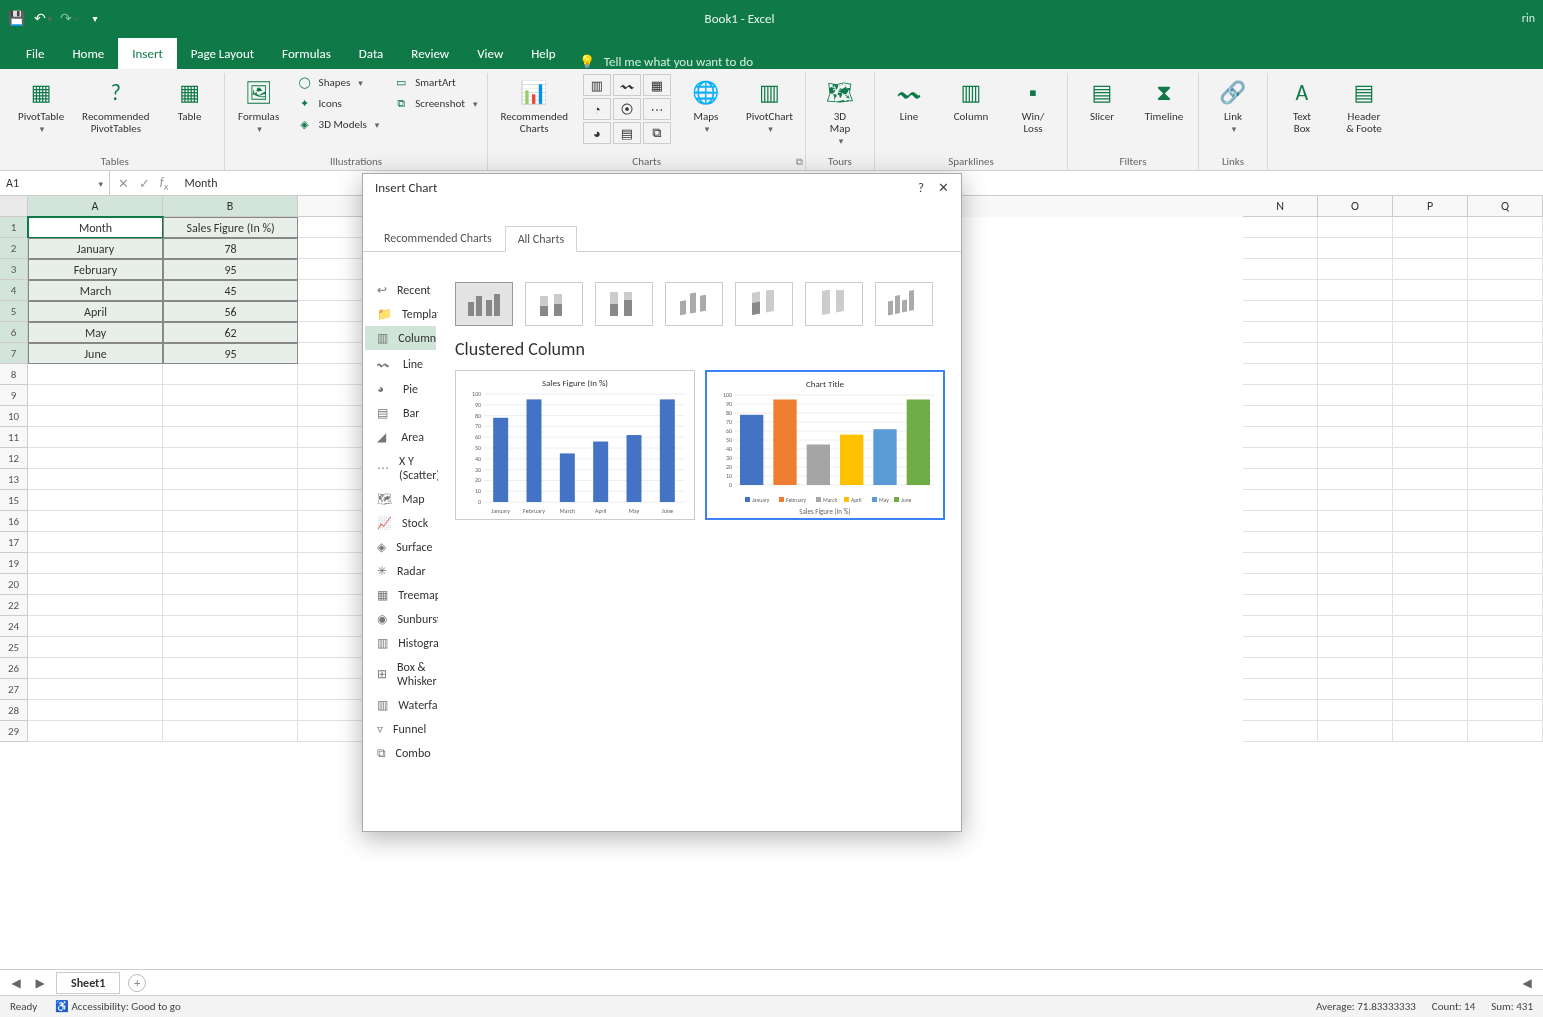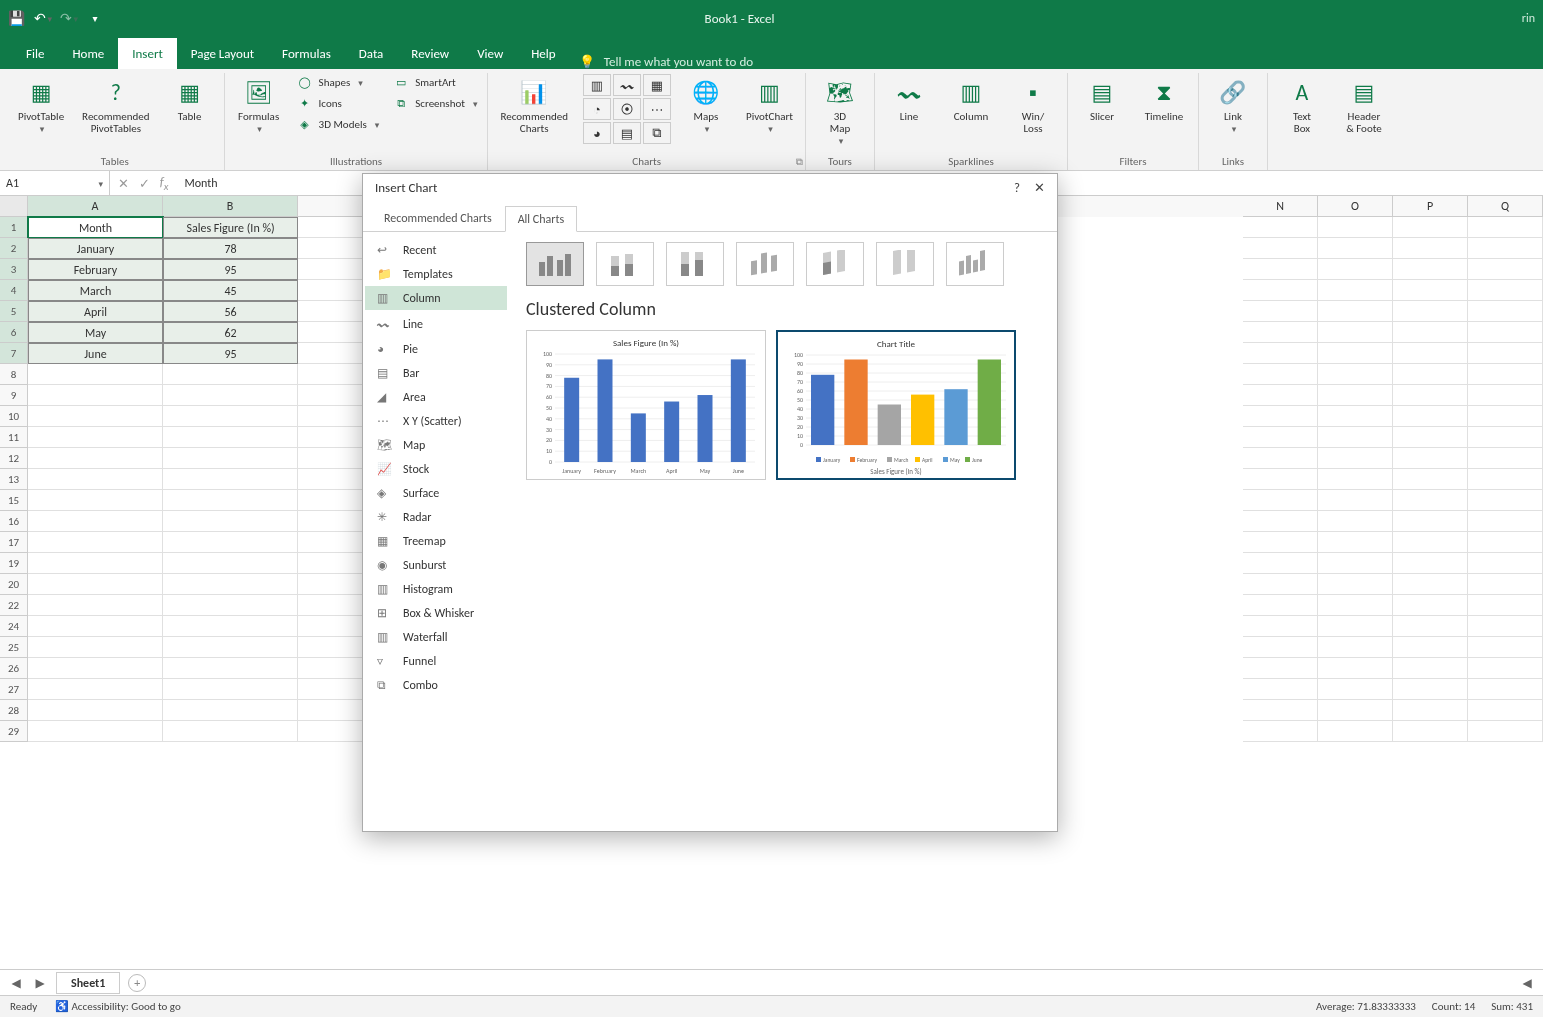--- a/index.html
+++ b/index.html
@@ -45,39 +45,39 @@
 .colcell.sel { background:#d3e5da; }
 .gridbody { display:flex; flex-direction:column; }
 .row { display:flex; height:21px; }
 .rowcell { width:28px; border-right:1px solid #ccc; border-bottom:1px solid #ccc; background:#f8f8f8; text-align:center; font-size:11px; color:#555; display:flex; align-items:center; justify-content:center; }
 .rowcell.sel { background:#d3e5da; }
 .cell { width:135px; border-right:1px solid #e0e0e0; border-bottom:1px solid #e0e0e0; font-size:12px; padding:0 4px; display:flex; align-items:center; justify-content:center; }
 .cell.selrange { background:#e8efe9; }
 .selborder { outline:2px solid #0f7a48; outline-offset:-1px; }
 
 
-.dialogmask { position:absolute; left:362px; top:173px; width:696px; height:659px; background:#fff; border:1px solid #aaa; box-shadow:0 6px 24px rgba(0,0,0,.3); display:flex; flex-direction:column; }
+.dialogmask { position:absolute; left:362px; top:173px; width:600px; height:659px; background:#fff; border:1px solid #aaa; box-shadow:0 6px 24px rgba(0,0,0,.3); display:flex; flex-direction:column;gap:20px; }
 .dlgtitle { display:flex; align-items:center; justify-content:space-between; padding:6px 12px; font-size:13px; }
 .dlgtitle .xbtns { display:flex; gap:14px; color:#444; }
 .dlgtabs { display:flex; border-bottom:1px solid #d0d0d0; padding:4px 8px 0 8px; gap:0; }
 .dlgtabs .dtab { padding:5px 12px; font-size:12px; border:1px solid transparent; cursor:pointer; color:#555; }
 .dlgtabs .dtab.active { border:1px solid #d0d0d0; border-bottom:1px solid #fff; background:#fff; position:relative; top:1px; }
 .dlgbody { flex:1; display:flex; }
 .chartcats { width:147px; border-right:1px solid transparent; background:#fff; padding:6px 2px; overflow:auto; }
 .catitem { display:flex; align-items:center; gap:10px; padding:5px 12px; font-size:12px; cursor:pointer; }
 .catitem.active { background:#cfe5d7; }
 .catitem .cicon { width:16px; color:#777; display:flex; }
 .chartmain { flex:1; padding:10px 16px; display:flex; flex-direction:column; }
 .subtiles { display:flex; gap:12px; }
 .subtile { width:58px; height:44px; border:1px solid #ccc; display:flex; align-items:center; justify-content:center; cursor:pointer; }
 .subtile.active { background:#e3e3e3; border-color:#999; }
 .subtitle { font-size:18px; margin:12px 0 10px 0; color:#333; font-weight:400; }
 .previews { display:flex; gap:10px; }
 .preview { width:240px; height:150px; border:1px solid #ccc; padding:6px; cursor:pointer; }
-.preview.active { border:2px solid #0c4a6e; }
+.preview.active { border:2px solid #3b82f6; }
 .preview .ptitle { text-align:center; font-size:9px; margin-bottom:4px; }
 .dlgbtns { display:flex; justify-content:flex-end; gap:10px; padding:10px 14px; border-top:1px solid #eee; }
 .dlgbtns button { width:70px; height:24px; border:1px solid #999; background:#fafafa; font-size:12px; cursor:pointer; }
 .dlgbtns button.primary { border-color:#666; }
 
 
 .sheetbar { height:26px; border-top:1px solid #ccc; display:flex; align-items:center; padding:0 8px; gap:8px; font-size:12px; background:#fff; }
 .sheetbar .navbtn { color:#666; width:16px; text-align:center; }
 .sheetbar .sheet { padding:3px 14px; border:1px solid #ccc; background:#fff; font-weight:600; }
 .sheetbar .addsheet { width:18px; height:18px; border:1px solid #bbb; border-radius:50%; display:flex; align-items:center; justify-content:center; color:#888; }

